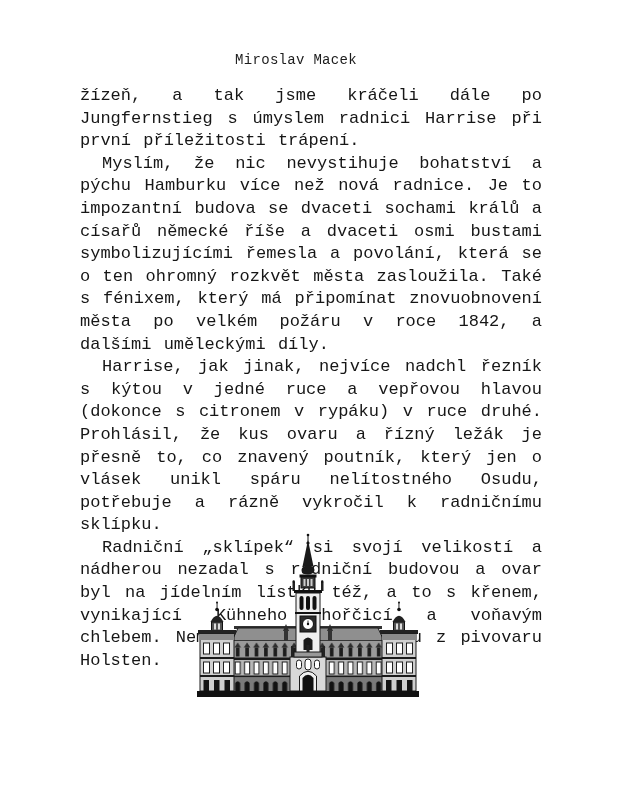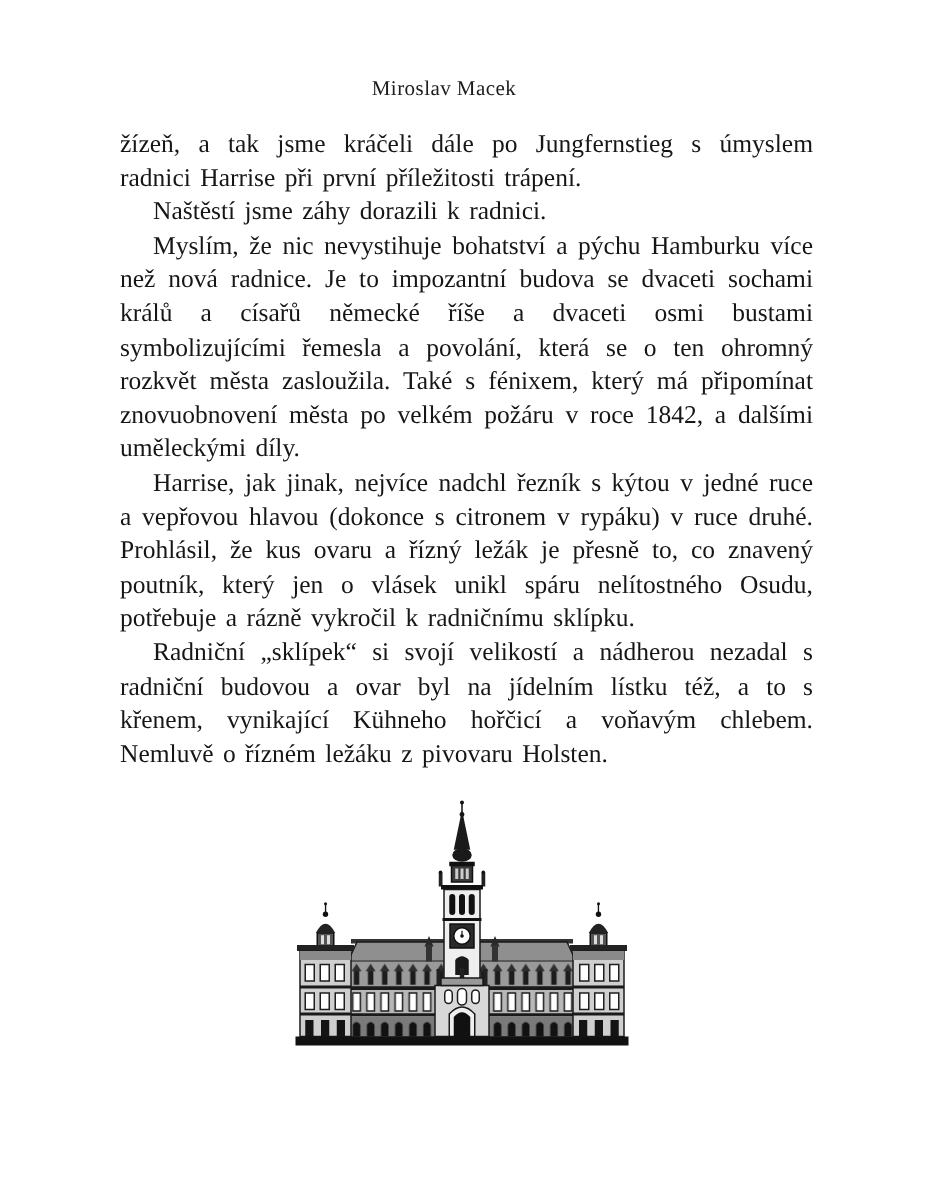--- a/index.html
+++ b/index.html
@@ -6,21 +6,21 @@
     margin: 0;
     padding: 0;
     background: #ffffff;
   }
   .page {
     position: relative;
     width: 592px;
     height: 799px;
     background: #ffffff;
     color: #1a1a1a;
-    font-family: Liberation Serif, serif;
+    font-family: Liberation Mono, monospace;
     overflow: hidden;
   }
   .running-head {
     position: absolute;
     top: 52px;
     left: 0;
     right: 0;
     text-align: center;
     font-size: 14px;
     letter-spacing: 0.3px;
@@ -56,21 +56,20 @@
 </style>
 </head>
 <body>
 
 <div class="page">
 
   <div class="running-head">Miroslav Macek</div>
 
   <div class="body-text">
     <p class="no-indent">žízeň, a tak jsme kráčeli dále po Jungfernstieg s úmyslem radnici Harrise při první příležitosti trápení.</p>
-    <p>Naštěstí jsme záhy dorazili k radnici.</p>
     <p>Myslím, že nic nevystihuje bohatství a pýchu Hamburku více než nová radnice. Je to impozantní budova se dvaceti sochami králů a císařů německé říše a dvaceti osmi bustami symbolizujícími řemesla a povolání, která se o ten ohromný rozkvět města zasloužila. Také s fénixem, který má připomínat znovuobnovení města po velkém požáru v roce 1842, a dalšími uměleckými díly.</p>
     <p>Harrise, jak jinak, nejvíce nadchl řezník s kýtou v jedné ruce a vepřovou hlavou (dokonce s citronem v rypáku) v ruce druhé. Prohlásil, že kus ovaru a řízný ležák je přesně to, co znavený poutník, který jen o vlásek unikl spáru nelítostného Osudu, potřebuje a rázně vykročil k radničnímu sklípku.</p>
     <p>Radniční „sklípek“ si svojí velikostí a nádherou nezadal s radniční budovou a ovar byl na jídelním lístku též, a to s křenem, vynikající Kühneho hořčicí a voňavým chlebem. Nemluvě o řízném ležáku z pivovaru Holsten.</p>
   </div>
 
   <div class="illustration">
     <svg viewBox="0 0 224 166" width="224" height="166" xmlns="http://www.w3.org/2000/svg">
       <defs>
         <pattern id="p-dormer" x="37" y="108" width="9.4" height="17" patternUnits="userSpaceOnUse">
           <rect width="9.4" height="17" fill="#9a9a9a"></rect>

